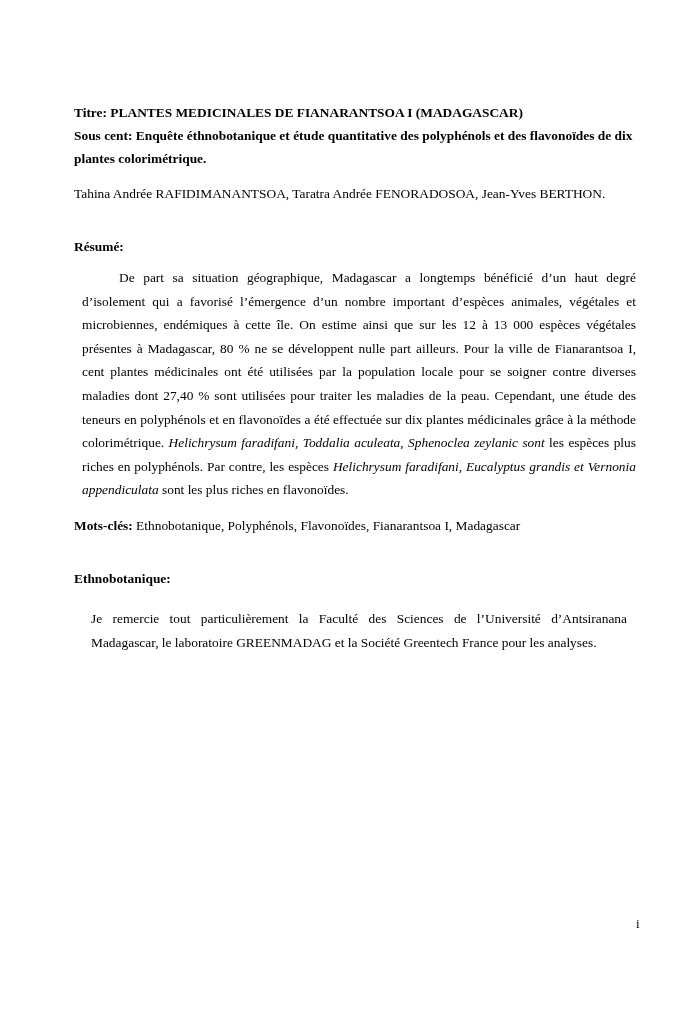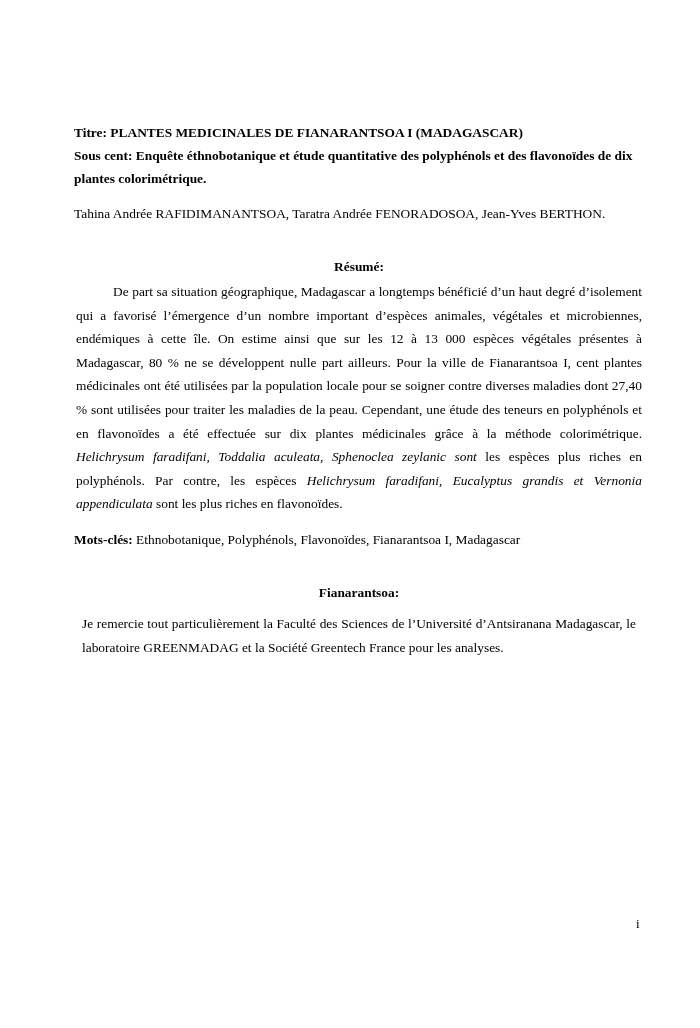--- a/index.html
+++ b/index.html
@@ -18,51 +18,49 @@
     }
     .page {
       position: absolute;
       left: 74px;
       top: 101px;
       width: 570px;
     }
     .line {
       line-height: 23px;
       white-space: nowrap;
-      margin-top: 20px;
     }
     .bold { font-weight: bold; }
     .title-block {
       font-weight: bold;
       line-height: 23px;
     }
     .authors {
       margin-top: 12px;
       line-height: 23px;
     }
     .section-heading {
       font-weight: bold;
       margin-top: 30px;
       line-height: 23px;
-      text-align: center;
     }
     .abstract {
       text-align: justify;
       text-indent: 37px;
       line-height: 23.6px;
-      margin: 2px;
+      margin: 8px;
     }
     .keywords {
       margin-top: 12px;
       line-height: 23px;
     }
     .ack-text {
       line-height: 23.6px;
       text-align: justify;
-      margin: 8px;
+      margin: 17px;
     }
     .page-number {
       position: absolute;
       left: 636px;
       top: 916px;
       font-size: 13px;
     }
     i { font-style: italic; }
   </style>
 </head>
@@ -81,18 +79,18 @@
     </div>
   </div>
 
   <div class="authors">Tahina Andrée RAFIDIMANANTSOA, Taratra Andrée FENORADOSOA, Jean-Yves BERTHON.</div>
 
   <div class="section-heading">Résumé:</div>
   <p class="abstract"><span>De part sa situation géographique, Madagascar a longtemps bénéficié d’un haut degré d’isolement qui a favorisé l’émergence d’un nombre important d’espèces animales, végétales et microbiennes, endémiques à cette île. On estime ainsi que sur les 12 à 13 000 espèces végétales présentes à Madagascar, 80 % ne se développent nulle part ailleurs. Pour la ville de Fianarantsoa I, cent plantes médicinales ont été utilisées par la population locale pour se soigner contre diverses maladies dont 27,40 % sont utilisées pour traiter les maladies de la peau. Cependant, une étude des teneurs en polyphénols et en flavonoïdes a été effectuée sur dix plantes médicinales grâce à la méthode colorimétrique. </span><i>Helichrysum faradifani, Toddalia aculeata, Sphenoclea zeylanic sont</i><span> les espèces plus riches en polyphénols. Par contre, les espèces </span><i>Helichrysum faradifani, Eucalyptus grandis et Vernonia appendiculata</i><span> sont les plus riches en flavonoïdes.</span></p>
 
   <div class="keywords"><span class="bold">Mots-clés:</span><span> Ethnobotanique, Polyphénols, Flavonoïdes, Fianarantsoa I, Madagascar</span></div>
 
-  <div class="section-heading">Fianarantsoa:</div>
+  <div class="section-heading">Ethnobotanique:</div>
   <p class="ack-text">Je remercie tout particulièrement la Faculté des Sciences de l’Université d’Antsiranana Madagascar, le laboratoire GREENMADAG et la Société Greentech France pour les analyses.</p>
 
 </div>
 
 <div class="page-number">i</div>
 
 </body></html>

